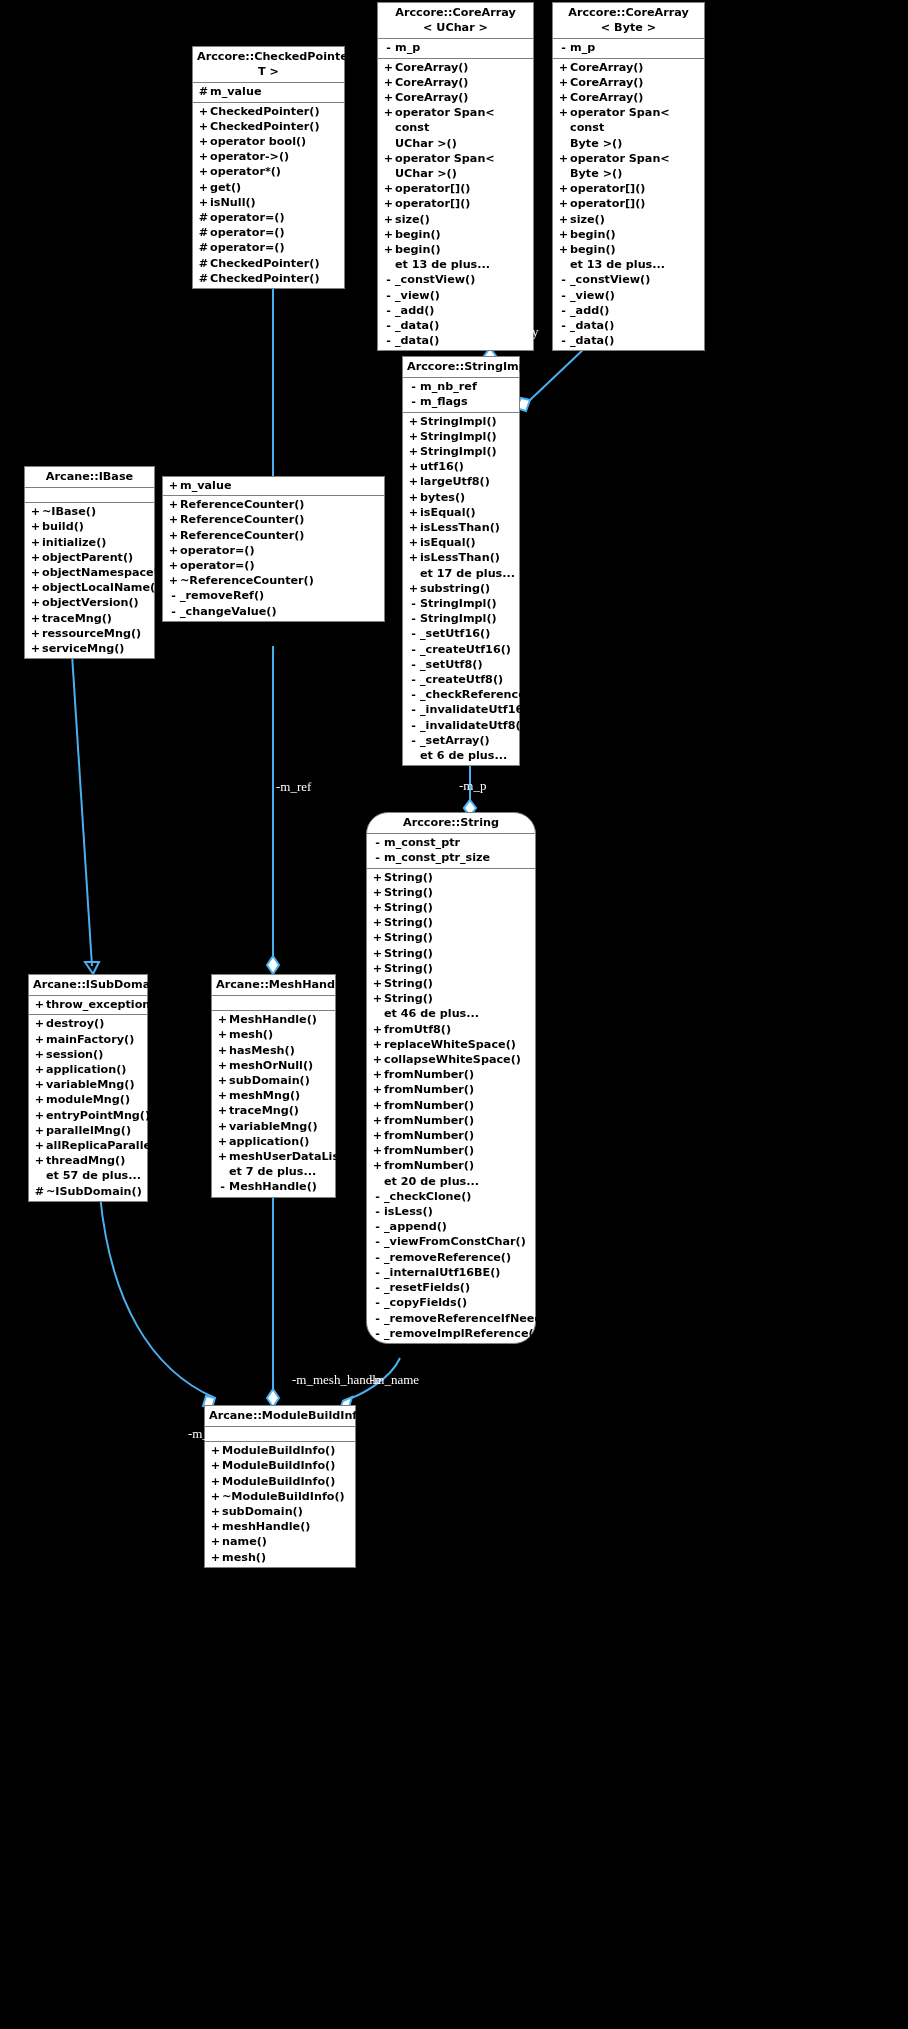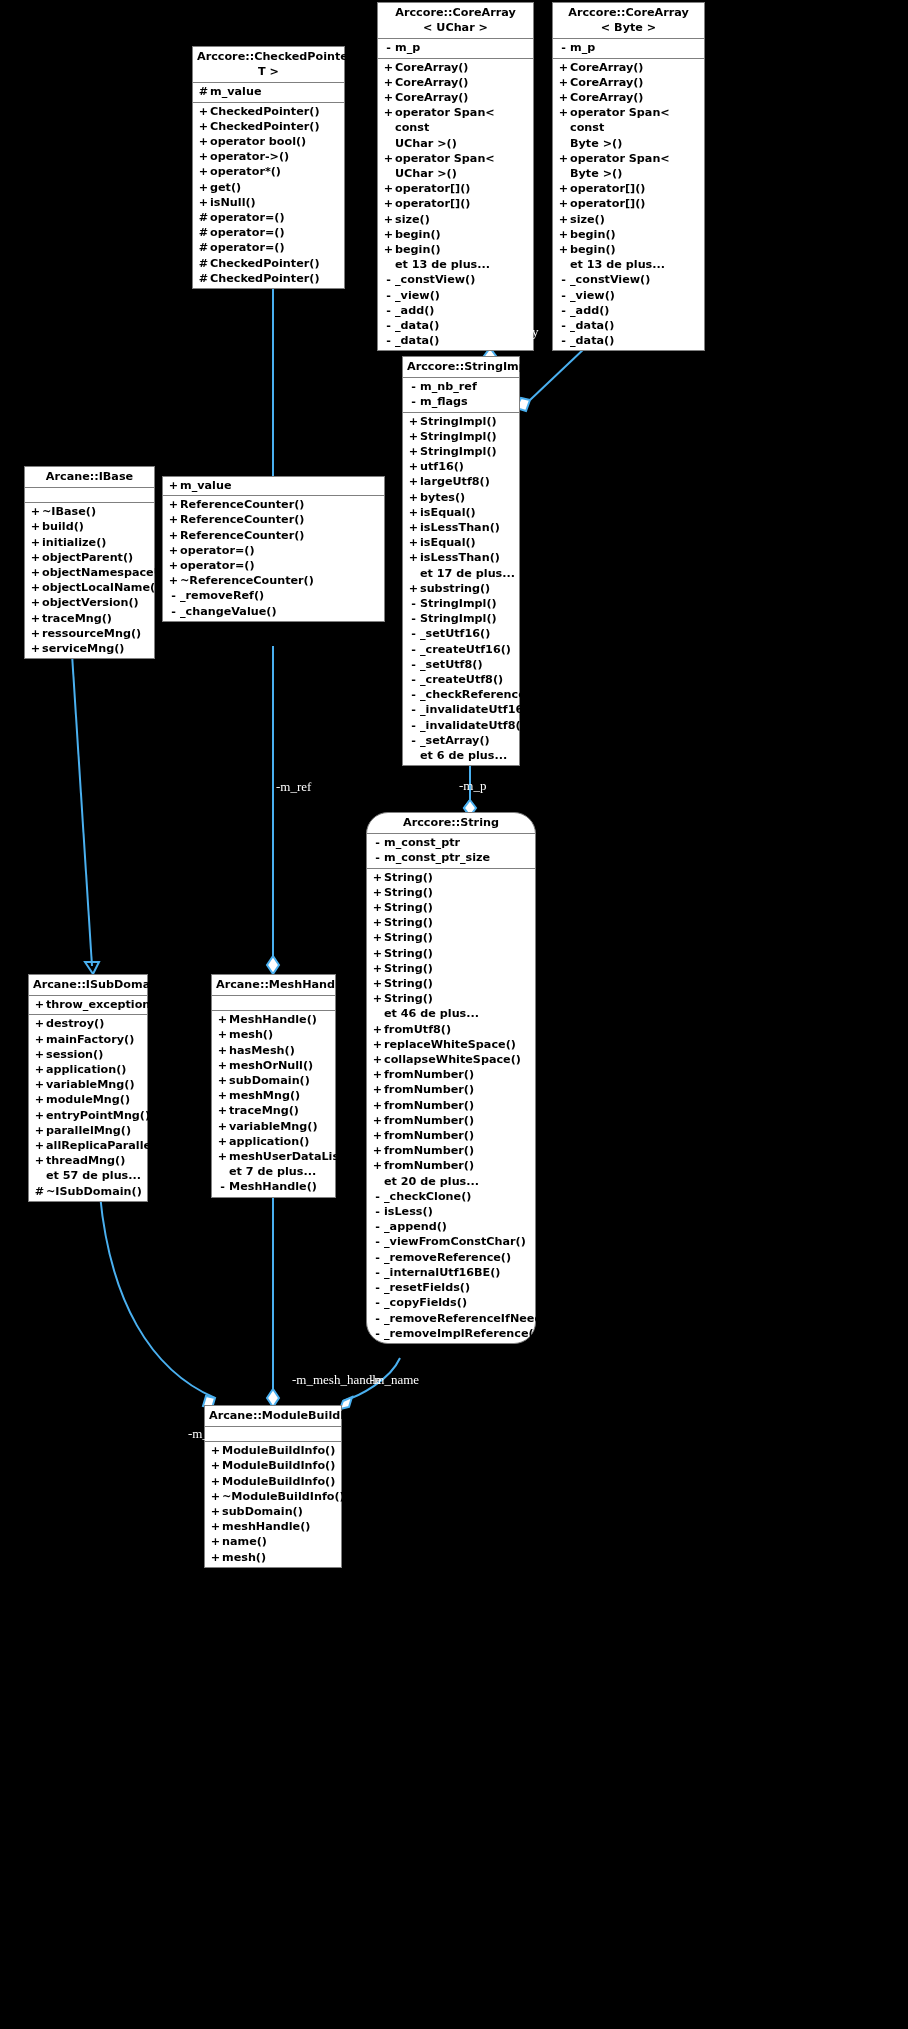--- a/index.html
+++ b/index.html
@@ -329,21 +329,21 @@
         <div class="row"><span class="vis">+</span><span class="mem">meshMng()</span></div>
         <div class="row"><span class="vis">+</span><span class="mem">traceMng()</span></div>
         <div class="row"><span class="vis">+</span><span class="mem">variableMng()</span></div>
         <div class="row"><span class="vis">+</span><span class="mem">application()</span></div>
         <div class="row"><span class="vis">+</span><span class="mem">meshUserDataList()</span></div>
         <div class="row more"><span class="vis">+</span><span class="mem">et 7 de plus...</span></div>
         <div class="row"><span class="vis">-</span><span class="mem">MeshHandle()</span></div>
       </div>
   </div>
 
-  <div class="node" style="left:204px;top:1405px;width:138px;">
+  <div class="node" style="left:204px;top:1405px;width:152px;">
     <div class="title">Arcane::ModuleBuildInfo</div>
     <div class="sect" style="height:11px;"></div>
     <div class="sect">
         <div class="row"><span class="vis">+</span><span class="mem">ModuleBuildInfo()</span></div>
         <div class="row"><span class="vis">+</span><span class="mem">ModuleBuildInfo()</span></div>
         <div class="row"><span class="vis">+</span><span class="mem">ModuleBuildInfo()</span></div>
         <div class="row"><span class="vis">+</span><span class="mem">~ModuleBuildInfo()</span></div>
         <div class="row"><span class="vis">+</span><span class="mem">subDomain()</span></div>
         <div class="row"><span class="vis">+</span><span class="mem">meshHandle()</span></div>
         <div class="row"><span class="vis">+</span><span class="mem">name()</span></div>

